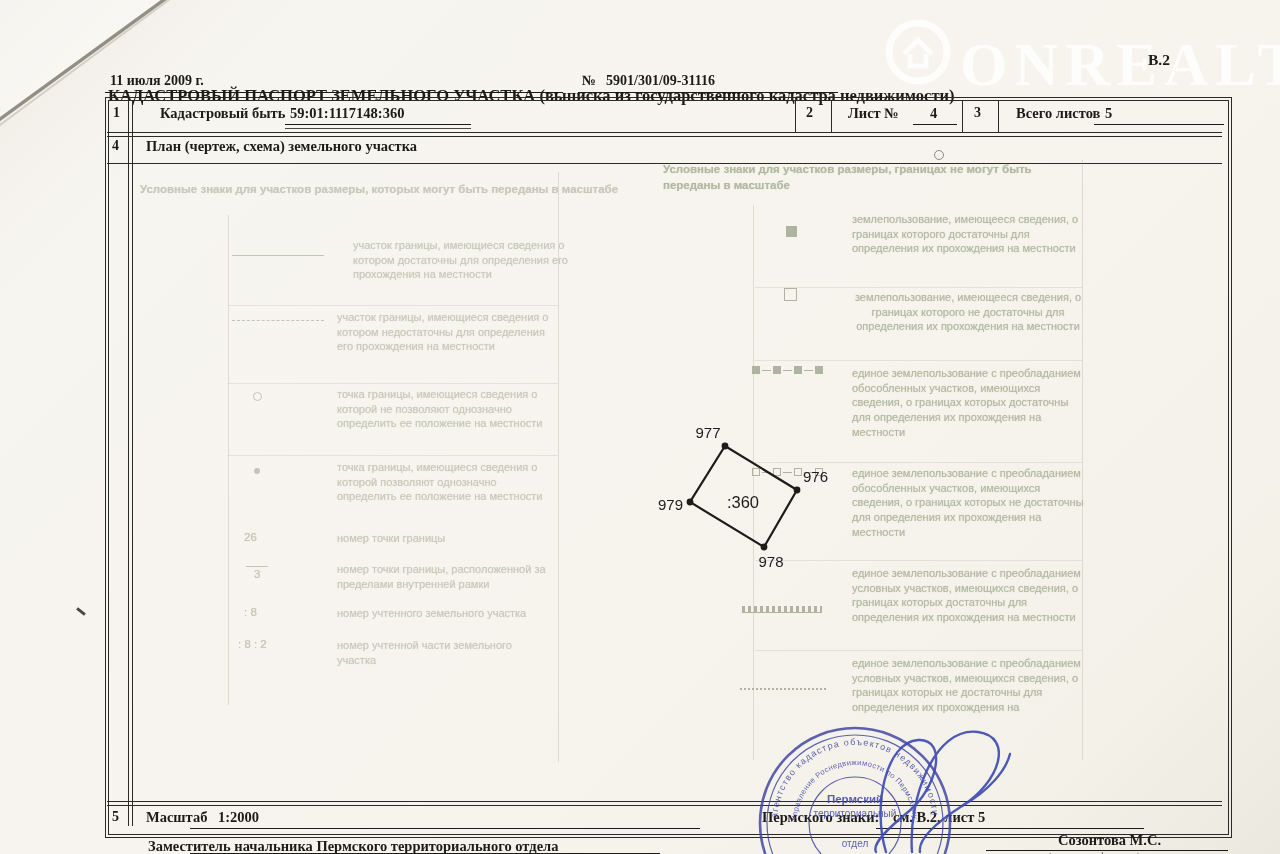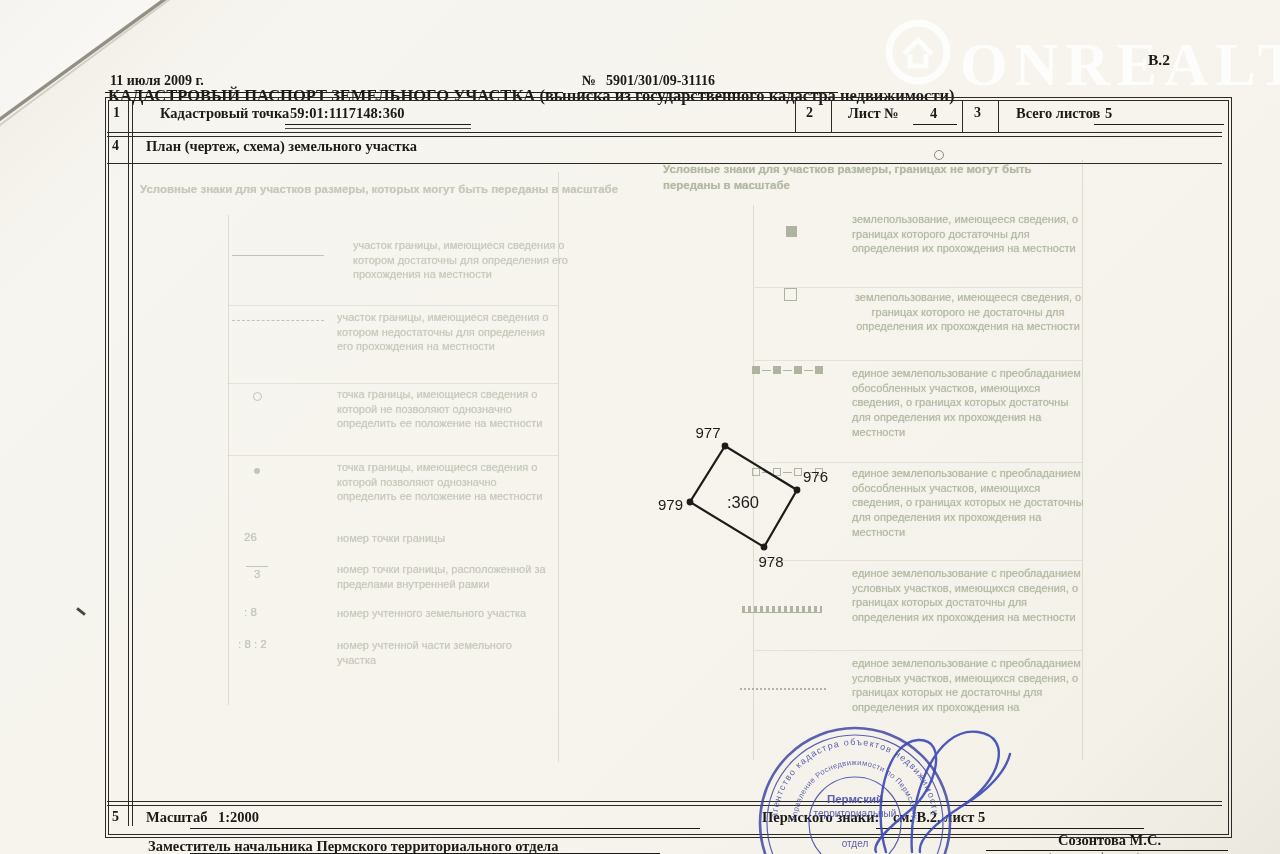--- a/index.html
+++ b/index.html
@@ -72,21 +72,21 @@
   <div class="abs serif b" style="left:110px;top:73px;font-size:14px;">11 июля 2009 г.</div>
   <div class="abs uline" style="left:105px;top:92px;width:458px;"></div>
   <div class="abs serif b" style="left:582px;top:73px;font-size:14px;">№</div>
   <div class="abs serif b" style="left:606px;top:73px;font-size:14px;">5901/301/09-31116</div>
   <div class="abs uline" style="left:578px;top:92px;width:260px;"></div>
 
   <div class="abs frame" style="left:105px;top:97px;width:1119px;height:733px;"></div>
   <div class="abs vline-dbl" style="left:128px;top:101px;height:725px;"></div>
 
   <div class="abs serif b" style="left:113px;top:105px;font-size:14px;">1</div>
-  <div class="abs serif b" style="left:160px;top:105px;font-size:14.5px;">Кадастровый точка</div>
+  <div class="abs serif b" style="left:160px;top:105px;font-size:14.5px;">Кадастровый быть</div>
   <div class="abs serif b" style="left:290px;top:105px;font-size:14.5px;">59:01:1117148:360</div>
   <div class="abs uline" style="left:285px;top:124px;width:186px;"></div>
   <div class="abs uline" style="left:285px;top:128px;width:186px;opacity:.8;"></div>
   <div class="abs vline" style="left:795px;top:101px;height:32px;"></div>
   <div class="abs serif b" style="left:806px;top:105px;font-size:14px;">2</div>
   <div class="abs vline" style="left:831px;top:101px;height:32px;"></div>
   <div class="abs serif b" style="left:848px;top:105px;font-size:14.5px;">Лист №</div>
   <div class="abs serif b" style="left:930px;top:105px;font-size:14.5px;">4</div>
   <div class="abs uline" style="left:913px;top:124px;width:44px;"></div>
   <div class="abs vline" style="left:962px;top:101px;height:32px;"></div>

